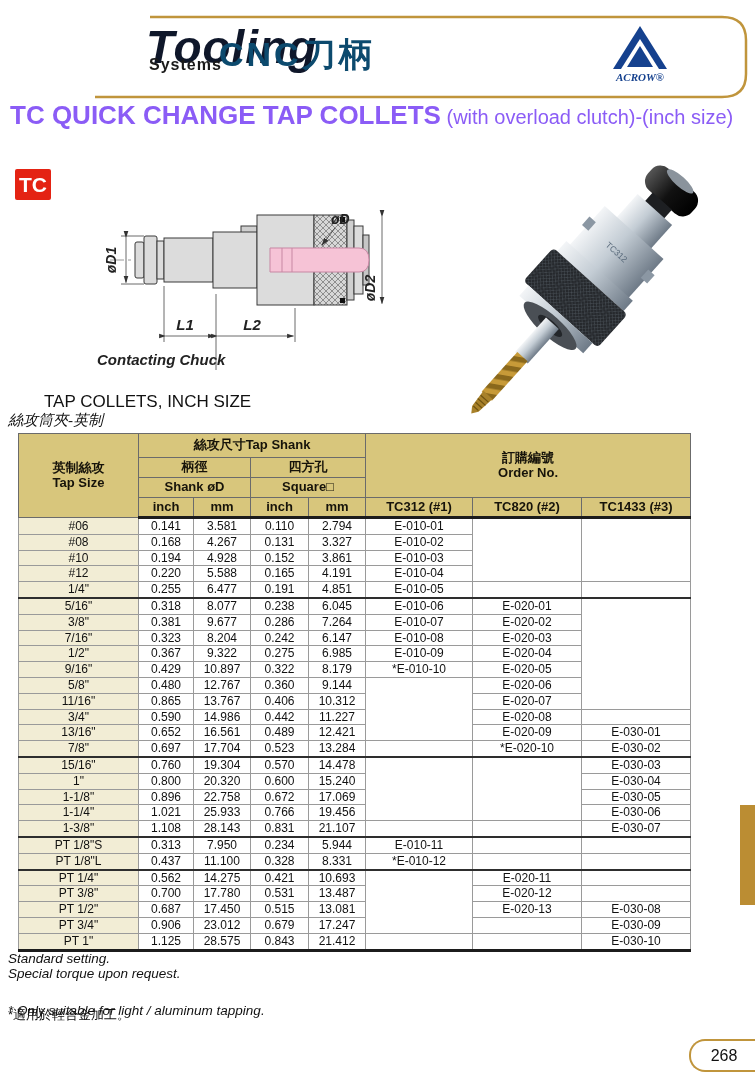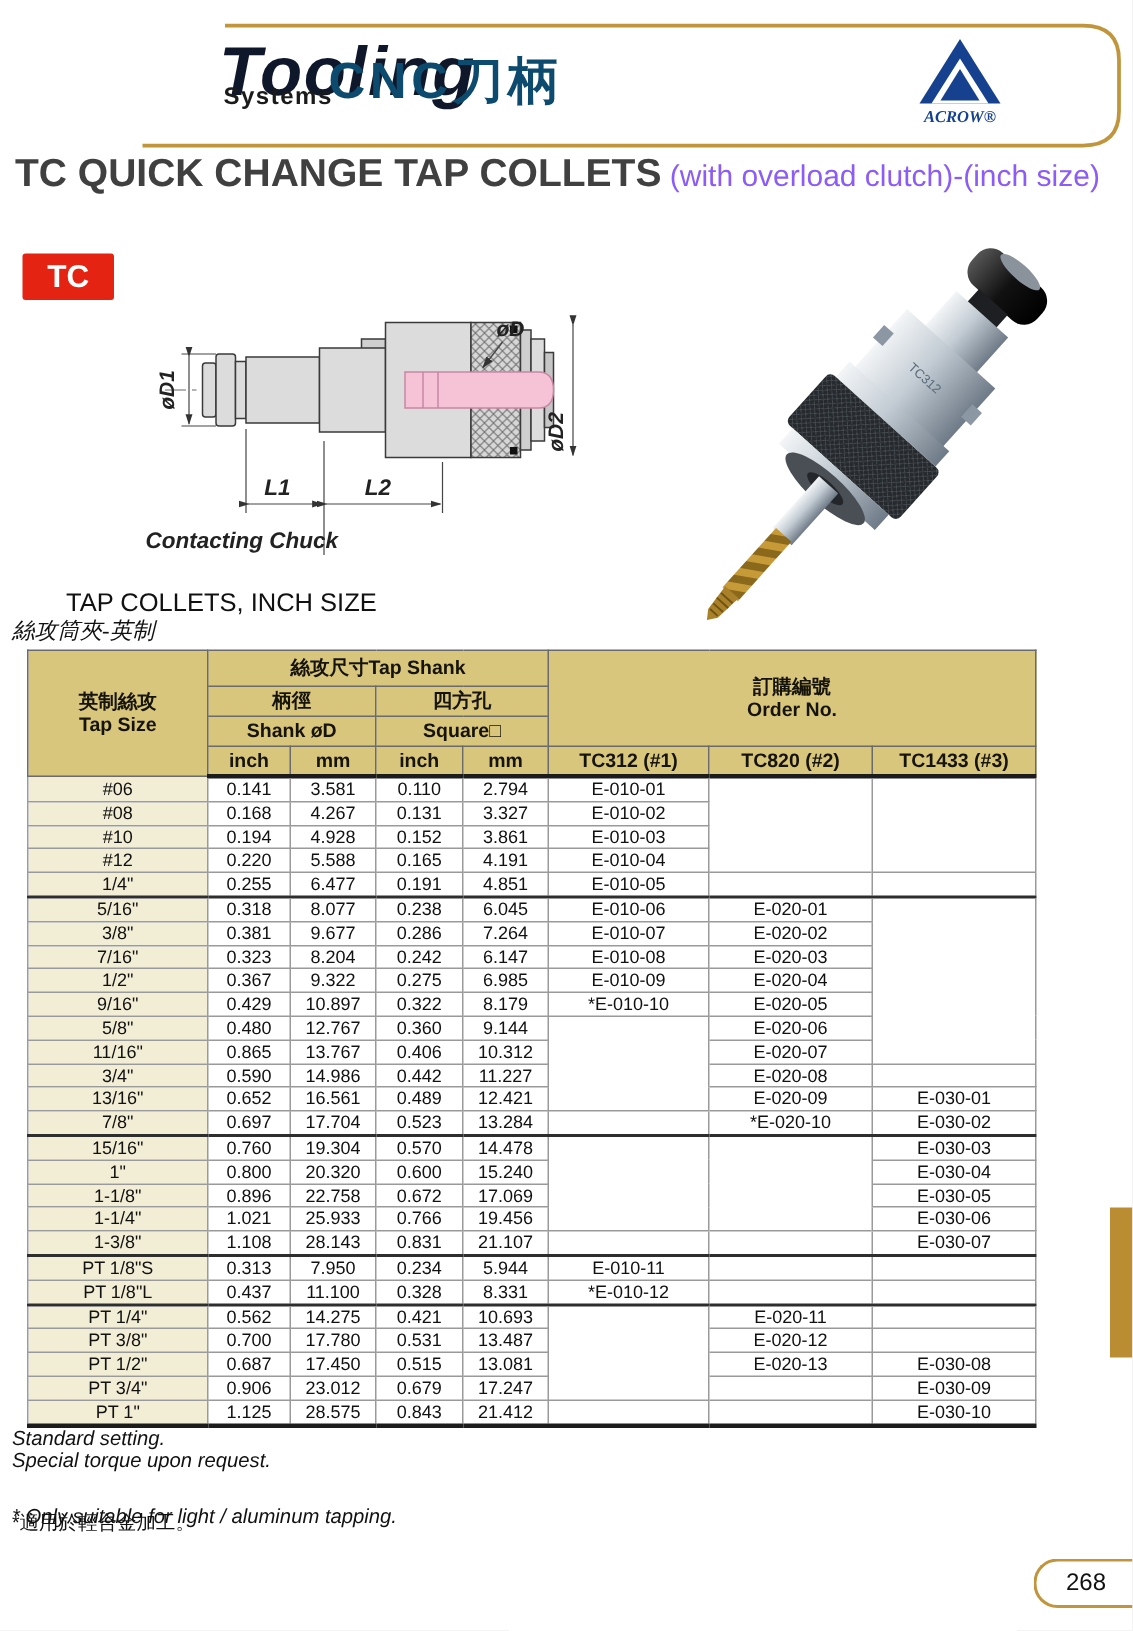--- a/index.html
+++ b/index.html
@@ -11,24 +11,24 @@
   .brand-word{position:absolute;left:146px;top:24px;font-size:46px;font-weight:bold;
               color:#0f172a;letter-spacing:1px;line-height:1;font-style:italic;}
   .brand-sub{position:absolute;left:149px;top:57px;font-size:16px;font-weight:bold;
              color:#1a1a1a;letter-spacing:1px;line-height:1;}
   .cnc-title{position:absolute;left:219px;top:37px;font-size:34px;font-weight:bold;
              color:#0c4a6e;letter-spacing:3px;line-height:1;}
   .logo-wrap{position:absolute;left:609px;top:25px;width:62px;height:58px;}
 
   
   .title-row{position:absolute;left:10px;top:100px;white-space:nowrap;}
-  .title-en{font-size:26px;font-weight:bold;color:#404040;}
+  .title-en{font-size:26px;font-weight:bold;color:#8b5cf6;}
   .title-note{font-size:20px;font-weight:normal;color:#8b5cf6;}
   .title-cn{position:absolute;left:10px;top:130px;font-size:23px;font-weight:bold;color:#1f2f8a;}
-  .tc-badge{position:absolute;left:15px;top:169px;width:61px;height:31px;background:#e42313;
+  .tc-badge{position:absolute;left:15px;top:169px;width:36px;height:31px;background:#e42313;
             color:#fff;font-size:21px;font-weight:bold;text-align:center;line-height:31px;
             border-radius:2px;}
 
   
   .tbl-title-en{position:absolute;left:8px;top:392px;font-size:17px;font-weight:normal;color:#111;margin-left:36px;}
   .tbl-title-cn{position:absolute;left:8px;top:411px;font-size:15px;color:#111;
                 font-family:"Liberation Serif",serif;font-style:italic;}
 
   table.spec{position:absolute;left:18px;top:433px;width:672px;border-collapse:collapse;
              table-layout:fixed;border:1px solid #6b6b6b;}

